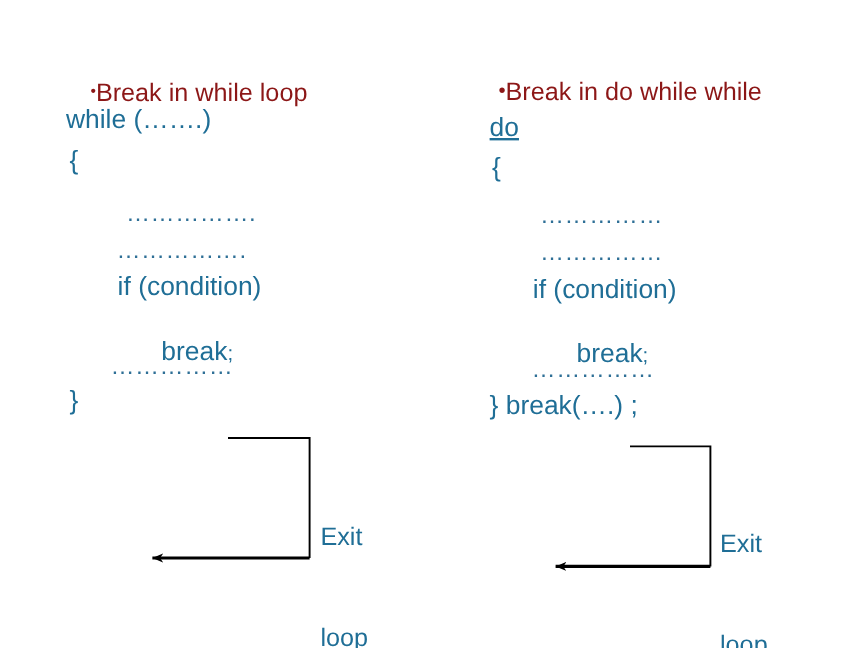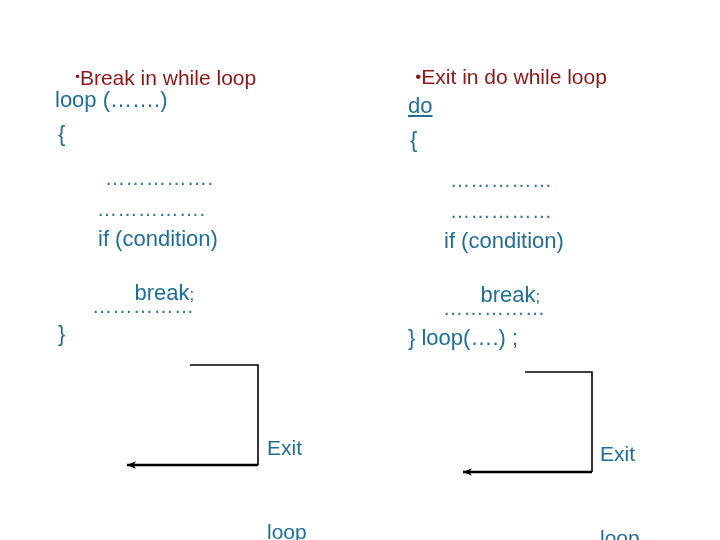--- a/index.html
+++ b/index.html
@@ -81,21 +81,21 @@
 </style>
 </head>
 <body>
 
 <div id="slide">
 
   <div class="abs heading" style="left:52px; top:45px;">
     <span class="bullet-sm">•</span><span>Break in while loop</span>
   </div>
 
-  <div class="abs code" style="left:55px; top:88px;">loop (…….)</div>
+  <div class="abs code" style="left:55px; top:88px;">while (…….)</div>
 
   <div class="abs code" style="left:58px; top:122px;">{</div>
 
   <div class="abs dots" style="left:105px; top:168px;">…………….</div>
 
   <div class="abs dots" style="left:97px; top:199px;">…………….</div>
 
   <div class="abs code" style="left:98px; top:227px;">if (condition)</div>
 
   <div class="abs code" style="left:110px; top:258px;">
@@ -105,40 +105,40 @@
   <div class="abs dots" style="left:92px; top:296px;">……………</div>
 
   <div class="abs code" style="left:58px; top:322px;">}</div>
 
   <div class="abs exit" style="left:267px; top:379px;">
     <div>Exit</div>
     <div>loop</div>
   </div>
 
   <div class="abs heading" style="left:392px; top:44px;">
-    <span class="bullet-md">•</span><span>Exit in do while loop</span>
+    <span class="bullet-md">•</span><span>Break in do while while</span>
   </div>
 
   <div class="abs code" style="left:408px; top:94px;text-decoration:underline;">do</div>
 
   <div class="abs code" style="left:410px; top:128px;">{</div>
 
   <div class="abs dots" style="left:450px; top:170px;">……………</div>
 
   <div class="abs dots" style="left:450px; top:201px;">……………</div>
 
   <div class="abs code" style="left:444px; top:229px;">if (condition)</div>
 
   <div class="abs code" style="left:456px; top:260px;">
     <span>break</span><span class="code-sm">;</span>
   </div>
 
   <div class="abs dots" style="left:443px; top:298px;">……………</div>
 
-  <div class="abs code" style="left:408px; top:326px;">} loop(….) ;</div>
+  <div class="abs code" style="left:408px; top:326px;">} break(….) ;</div>
 
   <div class="abs exit" style="left:600px; top:385px;">
     <div>Exit</div>
     <div>loop</div>
   </div>
 
   <svg class="arrow-svg" viewBox="0 0 720 540" xmlns="http://www.w3.org/2000/svg">
     <defs>
       <marker id="ah" markerWidth="10" markerHeight="8" refX="9" refY="4" orient="auto" markerUnits="userSpaceOnUse">
         <path d="M9,4 L0,0.2 L2.6,4 L0,7.8 Z" fill="#000000"></path>

